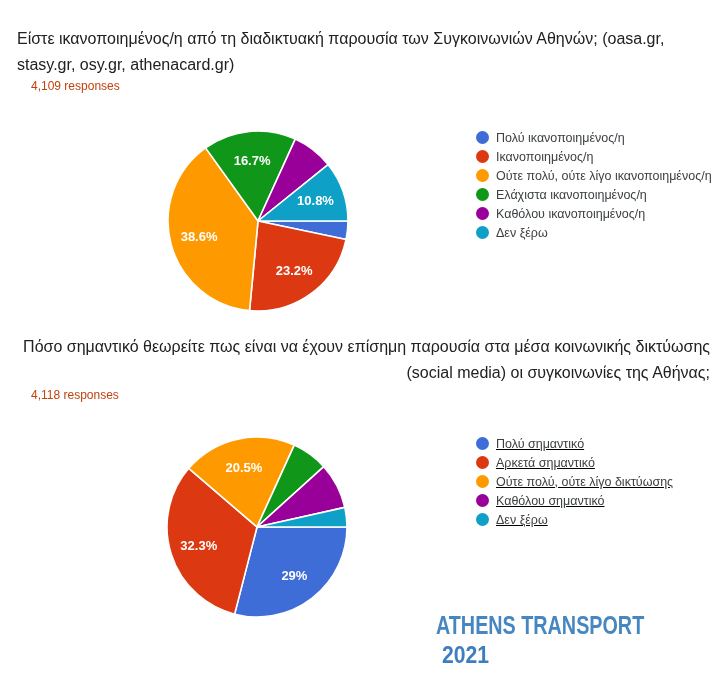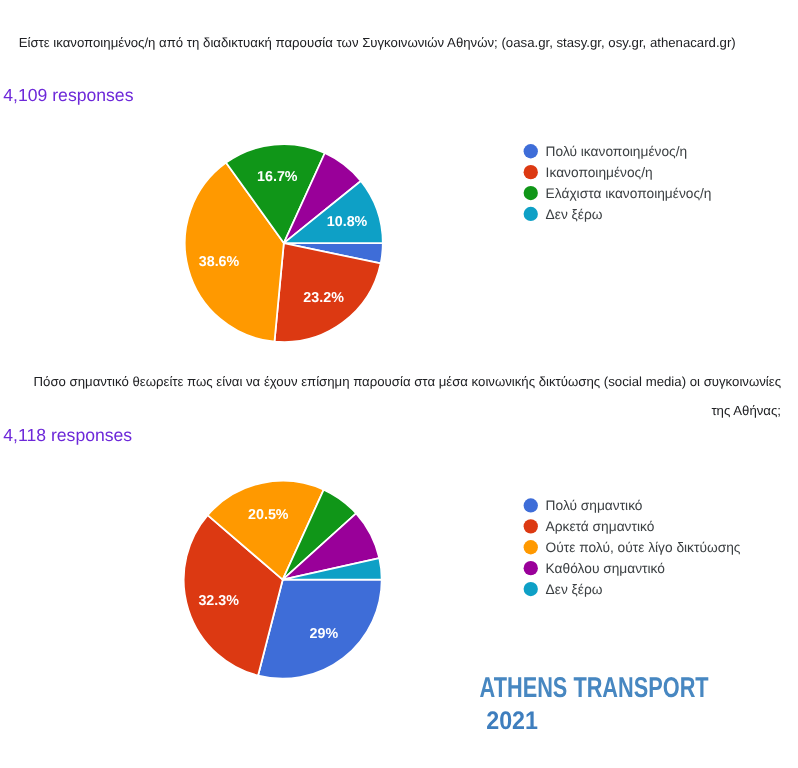--- a/index.html
+++ b/index.html
@@ -5,37 +5,37 @@
   html,body{margin:0;padding:0;background:#ffffff;}
   .page{
     position:relative;
     width:725px;height:698px;
     background:#ffffff;
     font-family:"Liberation Sans",sans-serif;
     overflow:hidden;
   }
   .qtitle{
     position:absolute;left:17px;width:693px;
-    font-size:12px;line-height:26px;font-weight:400;
+    font-size:16px;line-height:26px;font-weight:400;
     color:#202124;margin:0;
   }
   #title1{top:26px;}
   #title2{top:334px;text-align:right;}
   .responses{
-    position:absolute;left:3px;
-    font-size:16px;color:#6d28d9;
+    position:absolute;left:31px;
+    font-size:12px;color:#c2410c;
   }
   #resp1{top:79px;}
   #resp2{top:388px;}
   .pie-svg{position:absolute;}
   #pie1{left:166px;top:129px;}
   #pie2{left:165px;top:435px;}
   .legend{position:absolute;left:476px;display:flex;flex-direction:column;}
   #legend1{top:128px;}
-  #legend2{top:450px;}
+  #legend2{top:434px;text-decoration:underline;}
   .lrow{display:flex;align-items:center;height:19px;}
   .dot{width:13px;height:13px;border-radius:50%;margin-right:7px;flex:none;}
   .ltext{font-size:12.5px;color:#3c4043;white-space:nowrap;}
   .logo{position:absolute;left:436px;top:612px;}
   .logo-line1{
     font-weight:700;font-size:26px;line-height:26px;
     transform:scaleX(0.76);transform-origin:0 50%;
     white-space:nowrap;letter-spacing:0;
   }
   .logo-line2{
@@ -67,22 +67,30 @@
     <div class="legend" id="legend1">
         <div class="lrow">
           <span class="dot" style="background: rgb(62, 109, 216);"></span>
           <span class="ltext">Πολύ ικανοποιημένος/η</span>
         </div>
         <div class="lrow">
           <span class="dot" style="background: rgb(220, 57, 18);"></span>
           <span class="ltext">Ικανοποιημένος/η</span>
         </div>
         <div class="lrow">
+          <span class="dot" style="background: rgb(255, 153, 0);"></span>
+          <span class="ltext">Ούτε πολύ, ούτε λίγο ικανοποιημένος/η</span>
+        </div>
+        <div class="lrow">
           <span class="dot" style="background: rgb(16, 150, 24);"></span>
           <span class="ltext">Ελάχιστα ικανοποιημένος/η</span>
+        </div>
+        <div class="lrow">
+          <span class="dot" style="background: rgb(153, 0, 153);"></span>
+          <span class="ltext">Καθόλου ικανοποιημένος/η</span>
         </div>
         <div class="lrow">
           <span class="dot" style="background: rgb(14, 160, 198);"></span>
           <span class="ltext">Δεν ξέρω</span>
         </div>
       </div>
   </section>
 
   <section>
     <h2 class="qtitle" id="title2">Πόσο σημαντικό θεωρείτε πως είναι να έχουν επίσημη παρουσία στα μέσα κοινωνικής δικτύωσης (social media) οι συγκοινωνίες της Αθήνας;</h2>

